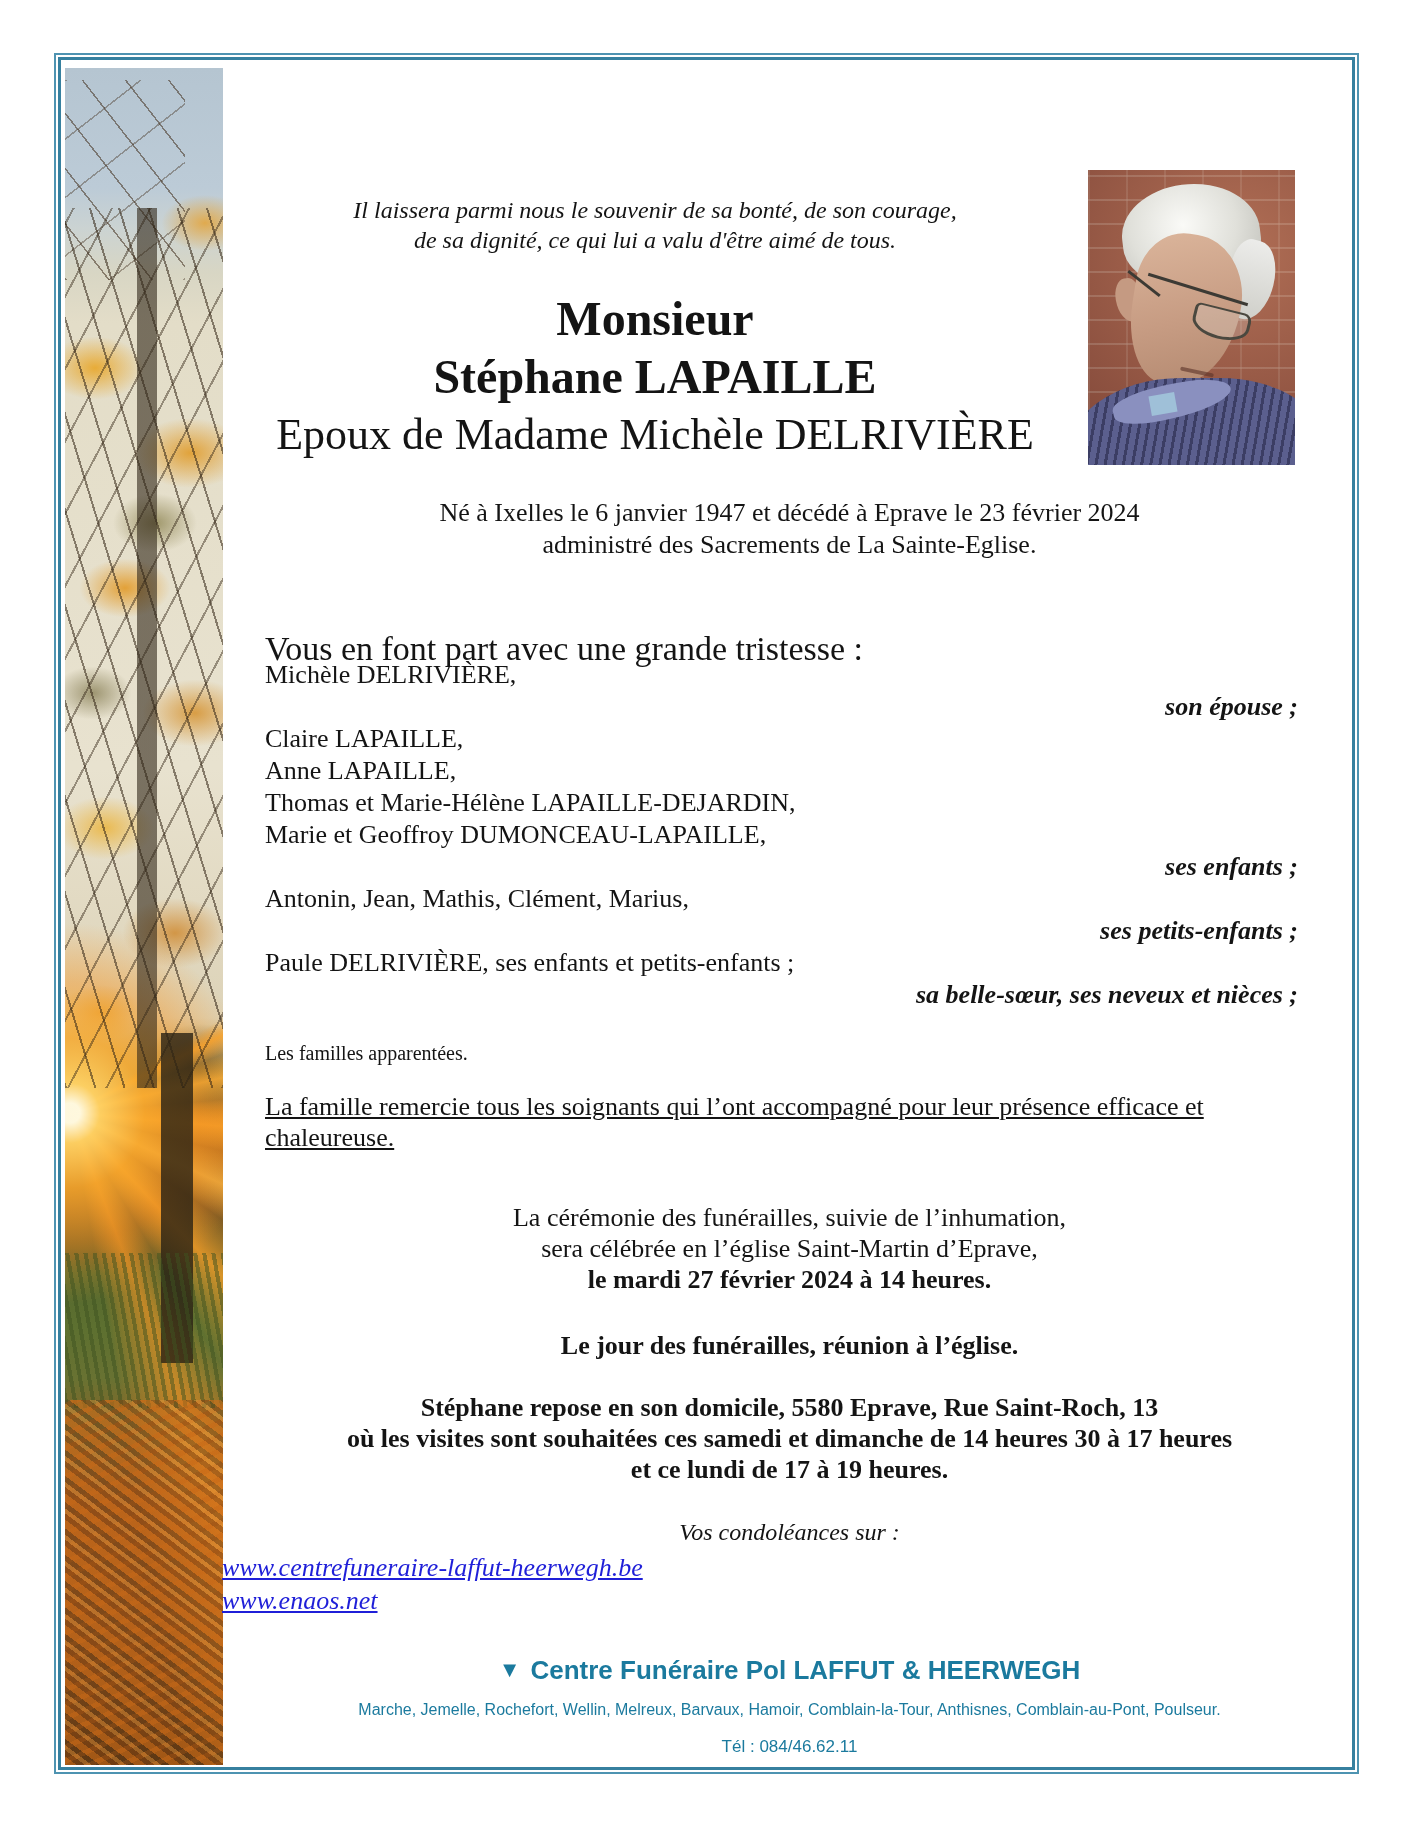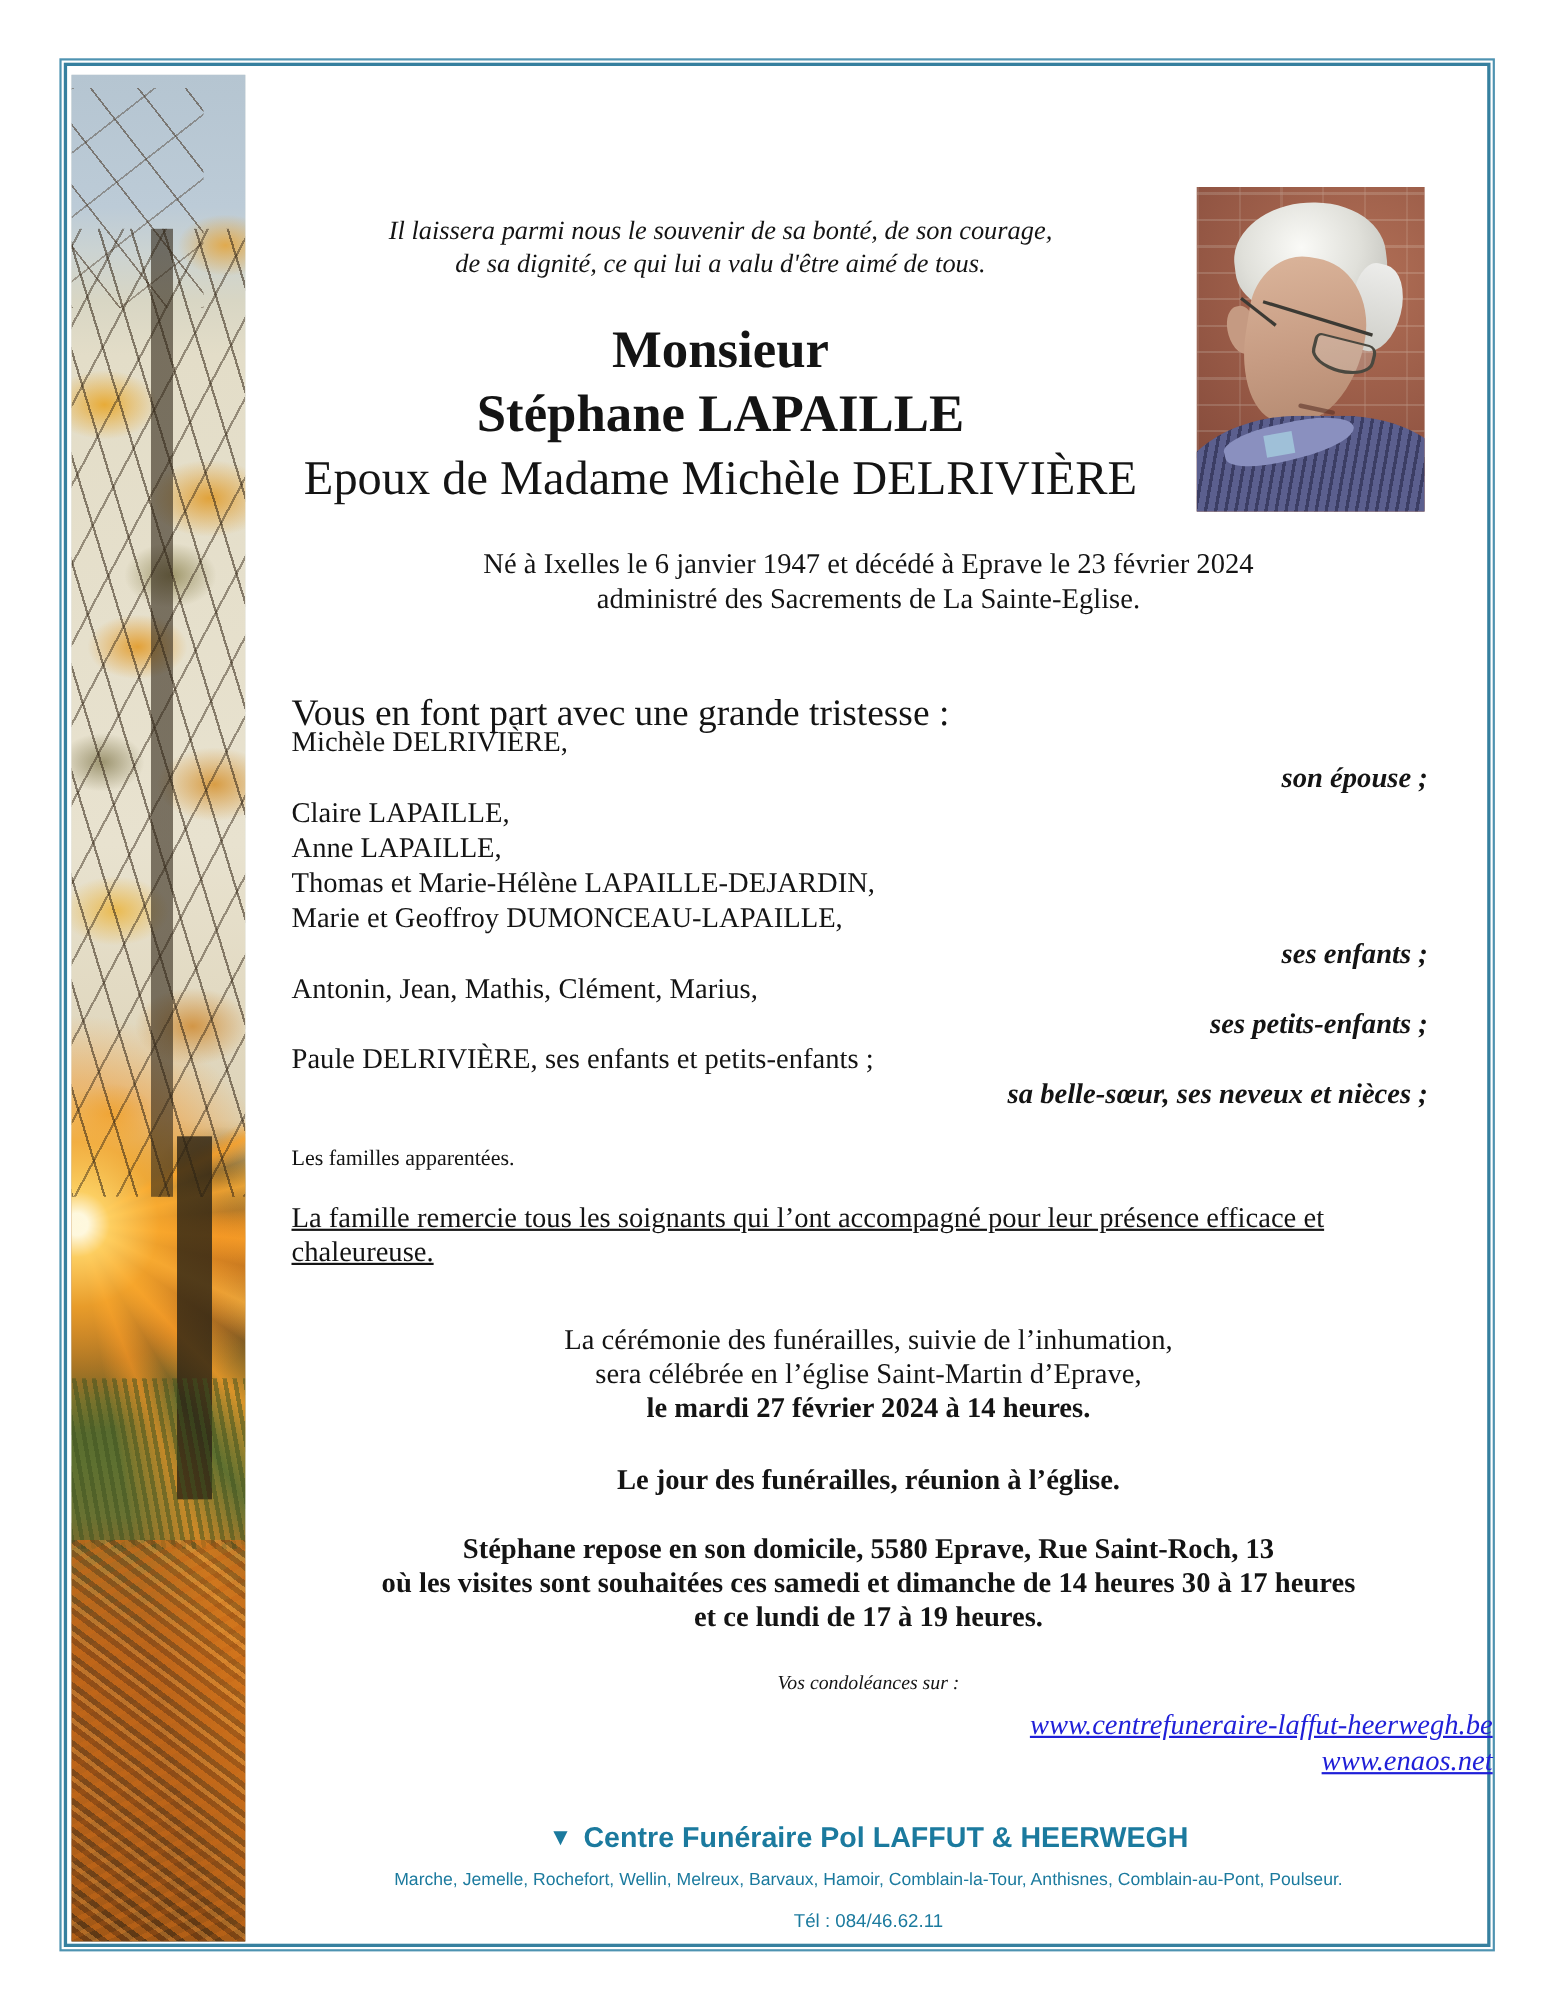--- a/index.html
+++ b/index.html
@@ -90,24 +90,24 @@
   .announce{top:630px;font-size:34px;padding-left:43px;}
   .family{top:659px;font-size:26px;line-height:32px;}
   .fam-left{padding-left:43px;}
   .fam-right{text-align:right;padding-right:59px;font-weight:bold;font-style:italic;}
   .closing{top:1042px;font-size:20px;padding-left:43px;}
   .thanks{top:1091px;font-size:26px;line-height:31px;padding-left:43px;text-decoration:underline;}
   .ceremony{top:1202px;text-align:center;font-size:26px;line-height:31px;}
   .bold{font-weight:bold;}
   .meeting{top:1331px;text-align:center;font-size:26px;font-weight:bold;}
   .repose{top:1392px;text-align:center;font-size:26px;line-height:31px;font-weight:bold;}
-  .condol{top:1519px;text-align:center;font-style:italic;font-size:18px;}
+  .condol{top:1519px;text-align:center;font-style:italic;font-size:24px;}
   .linkline1{top:1553px;}
   .linkline2{top:1586px;}
-  .linkline{text-align:right;font-size:26px;font-style:italic;}
+  .linkline{text-align:left;font-size:26px;font-style:italic;}
   .linkline a{color:#1f1fd8;text-decoration:underline;}
   .sans{font-family:"Liberation Sans","DejaVu Sans",sans-serif;color:#1b7a9e;text-align:center;}
   .f-brand{top:1655px;font-size:26px;font-weight:bold;}
   .f-brand .tri{font-size:22px;margin-right:10px;position:relative;top:-2px;}
   .f-towns{top:1701px;font-size:16px;}
   .f-tel{top:1737px;font-size:17px;}
 </style>
 </head>
 <body>
 

